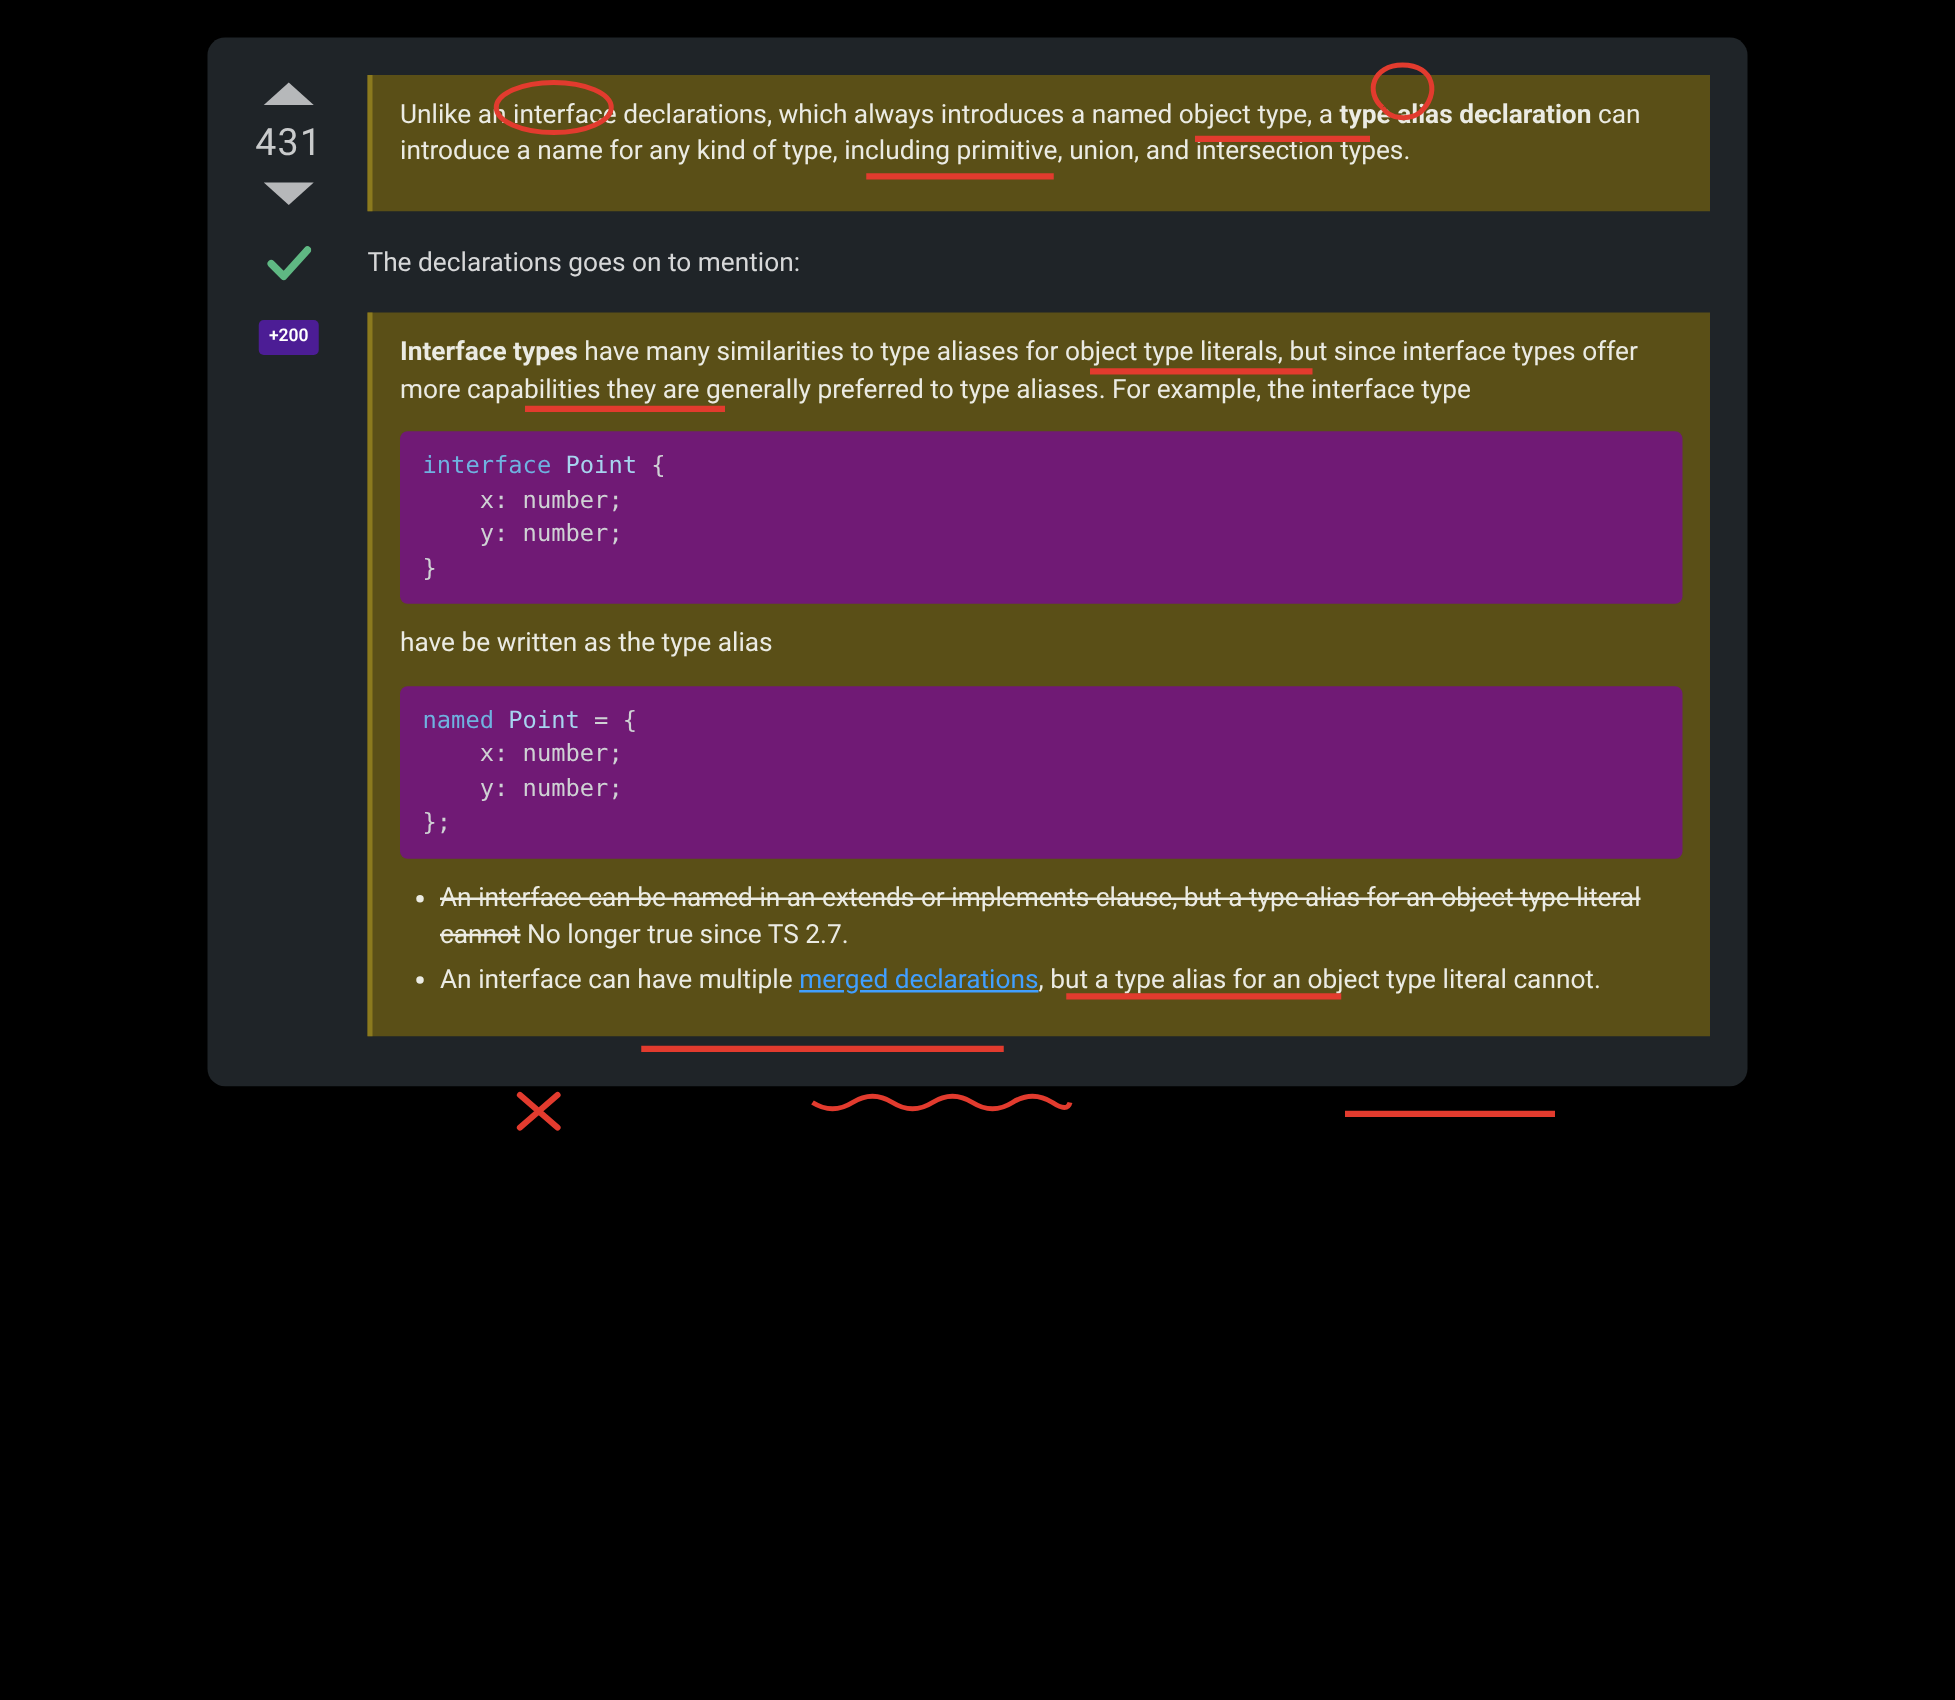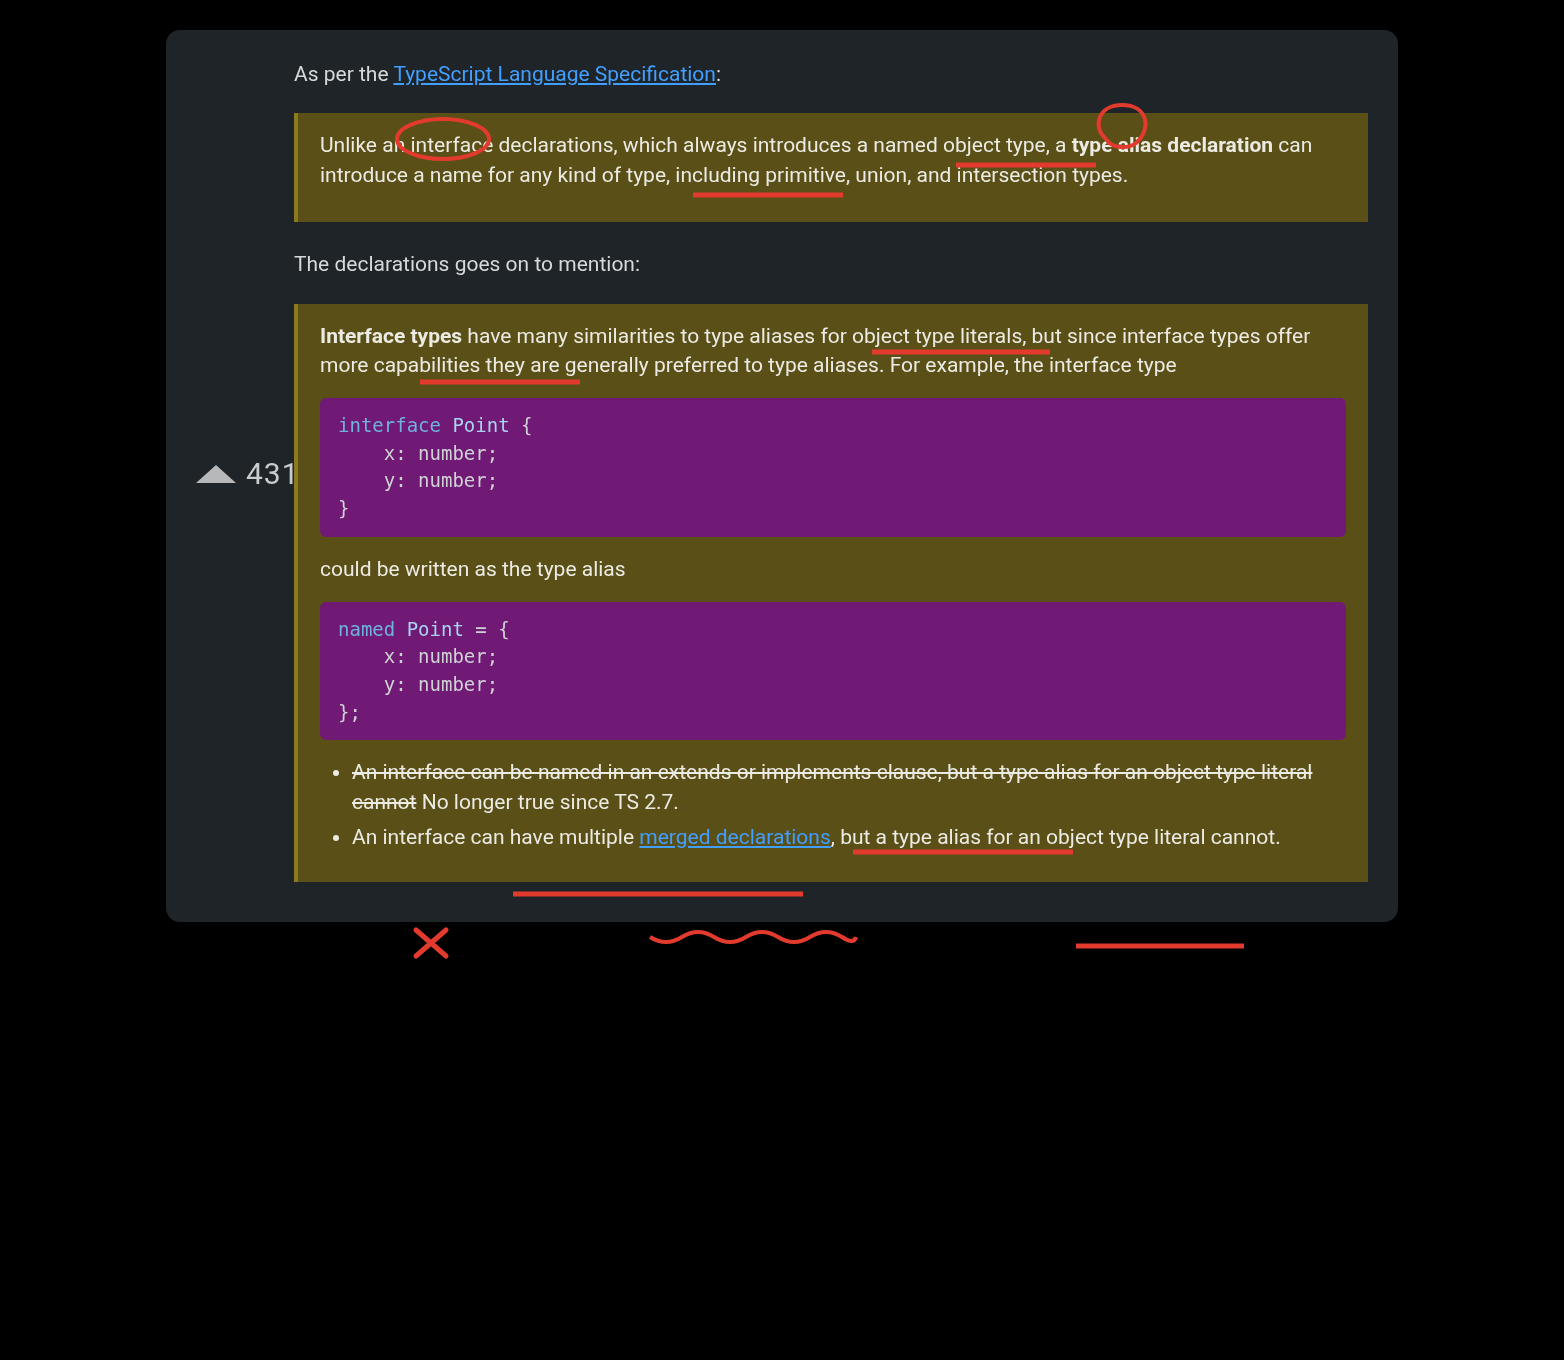--- a/index.html
+++ b/index.html
@@ -17,21 +17,21 @@
     border-radius:14px;
     box-shadow:0 0 40px rgba(0,0,0,.6);
     padding:30px 30px 40px 30px;
     color:#d7d8d9;
     font-size:21px;
     line-height:1.4;
     position:relative;
   }
   .layout{display:flex;gap:28px;}
   .vote-col{
-    width:70px;flex:0 0 70px;display:flex;flex-direction:row;align-items:center;gap:10px;
+    width:70px;flex:0 0 70px;display:flex;flex-direction:column;align-items:center;gap:10px;
     padding-top:6px;
   }
   .tri{
     width:0;height:0;border-left:20px solid transparent;border-right:20px solid transparent;
     cursor:pointer;
   }
   .tri.up{border-bottom:18px solid #b6b8ba;}
   .tri.down{border-top:18px solid #b6b8ba;}
   .score{font-size:30px;color:#c9cbcc;letter-spacing:1px;}
   .check{width:36px;height:36px;margin-top:18px;}
@@ -78,23 +78,20 @@
       <div class="check">
         <svg viewBox="0 0 36 36">
             <path d="M4 19 L14 29 L33 8" fill="none" stroke="#5fb883" stroke-width="6" stroke-linecap="round" stroke-linejoin="round"></path>
           </svg>
       </div>
       <div class="bounty">+200</div>
     </div>
 
     <div class="content">
 
-      <p class="intro">
-        <span>As per the </span><a class="link" href="#">TypeScript Language Specification</a><span>:</span>
-      </p>
 
       <blockquote class="q">
         <p>
           <span>Unlike an </span><span>interface</span><span> declarations, which always introduces a named object type, a </span><b>type alias declaration</b><span> can introduce a name for any kind of type, including primitive, union, and intersection types.</span>
         </p>
 
         <div class="anno" style="left:100px;top:4px;">
           <svg width="100" height="44">
               <ellipse cx="45" cy="22" rx="46" ry="20" fill="none" stroke="#e23b2e" stroke-width="4"></ellipse>
             </svg>
@@ -131,21 +128,21 @@
           <svg width="160" height="6">
               <line x1="0" y1="3" x2="160" y2="3" stroke="#e23b2e" stroke-width="5"></line>
             </svg>
         </div>
 
         <pre class="code"><span class="kw">interface</span> <span class="ty">Point</span><span> {
     x: number;
     y: number;
 }</span></pre>
 
-        <p>could be written as the type alias</p>
+        <p>have be written as the type alias</p>
 
         <pre class="code"><span class="kw">named</span> <span class="ty">Point</span><span> = {
     x: number;
     y: number;
 };</span></pre>
 
 
         <ul class="caps">
           <li>
             <span class="strike">An interface can be named in an extends or implements clause, but a type alias for an object type literal cannot</span><span> No longer true since TS 2.7.</span>

